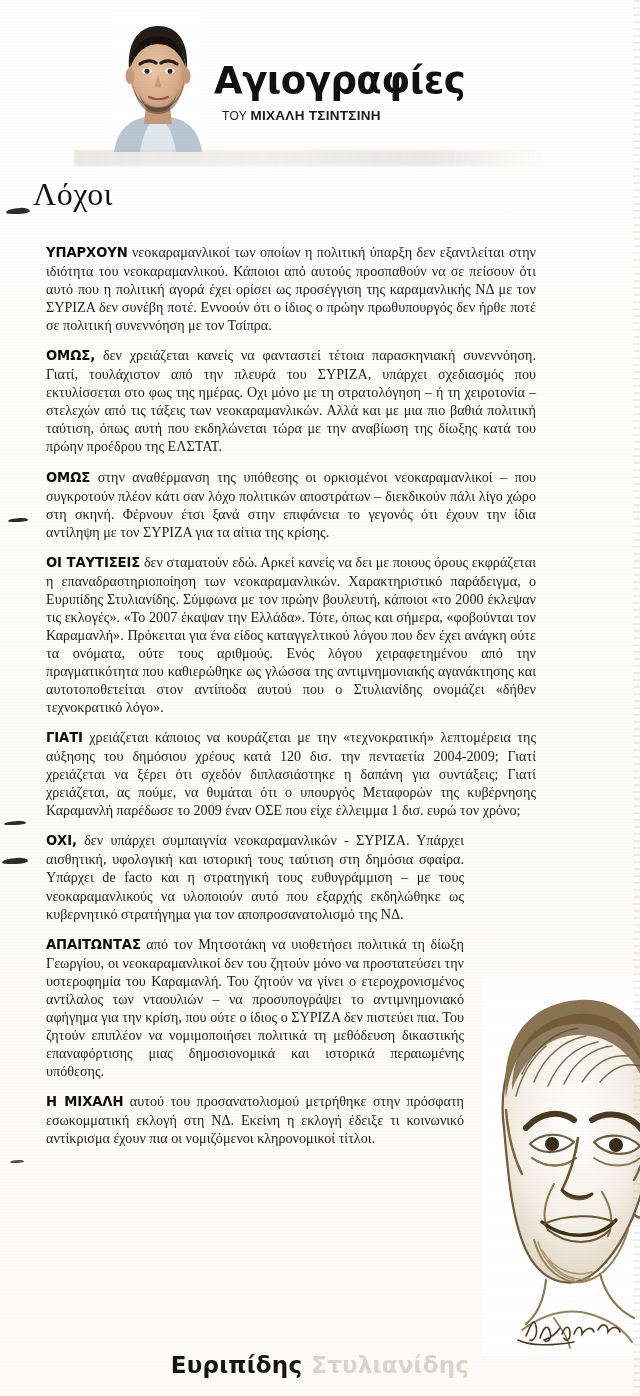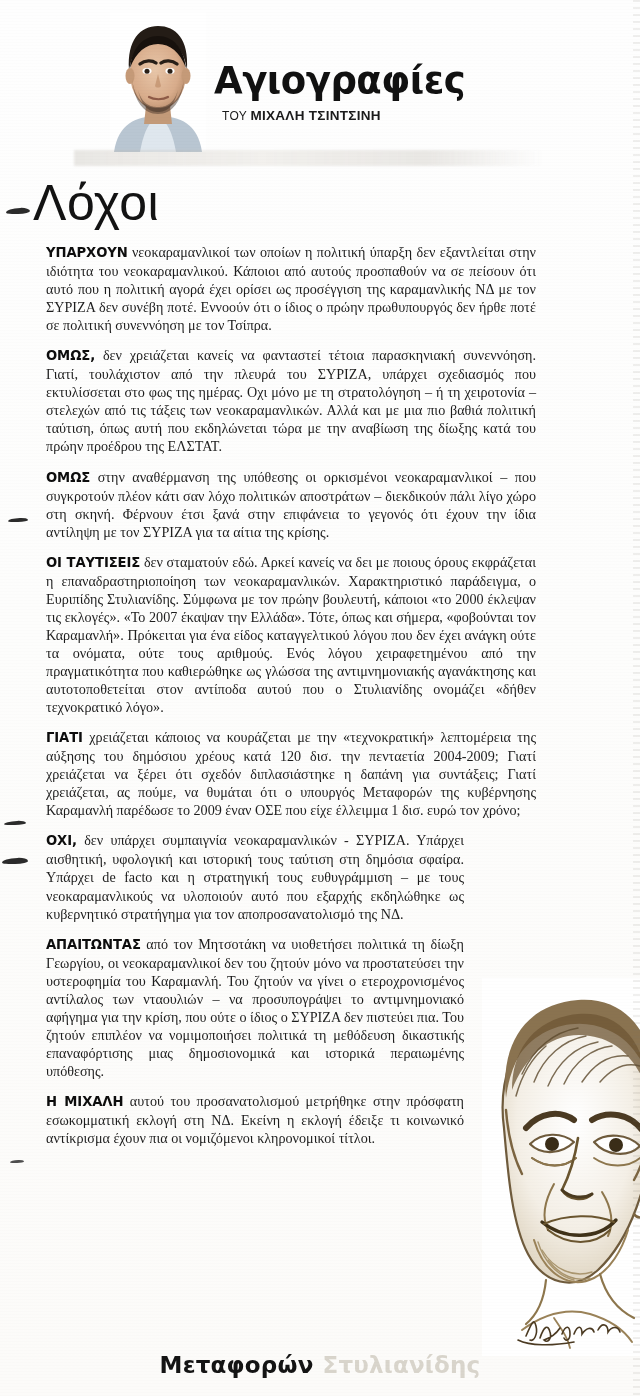--- a/index.html
+++ b/index.html
@@ -124,22 +124,22 @@
         rgba(188,182,172,.38) 75%, rgba(255,255,255,0));
     filter: blur(1.1px);
     opacity: .8;
   }
 
   
   .headline {
     position: absolute;
     left: 33px;
     top: 178px;
-    font-family: Liberation Sans, sans-serif;
-    font-size: 50px;
+    font-family: Liberation Serif, serif;
+    font-size: 32px;
     font-weight: 400;
     line-height: 1;
     color: #131313;
     letter-spacing: 0.5px;
     margin: 0;
   }
 
   
   .article {
     position: absolute;
@@ -363,18 +363,18 @@
         <path d="M58 360 C62 348 66 346 68 354 C70 360 66 366 62 362 C68 360 74 356 78 350"></path>
         <path d="M80 356 C84 346 88 348 88 356 C88 362 84 364 82 360"></path>
         <path d="M92 356 C96 346 100 348 100 356 C104 350 110 348 112 354"></path>
         <path d="M116 352 C120 344 126 346 126 354 C130 348 136 348 138 354"></path>
         <path d="M36 362 C48 368 70 368 92 364"></path>
       </g>
     </svg>
   </figure>
 
   <div class="credit">
-    <span class="first-name">Μεταφορών</span><span class="last-name">Στυλιανίδης</span>
+    <span class="first-name">Ευριπίδης</span><span class="last-name">Στυλιανίδης</span>
   </div>
 
   <div class="scan-edge"></div>
   <div class="grain"></div>
 </div>
 
 </body></html>

